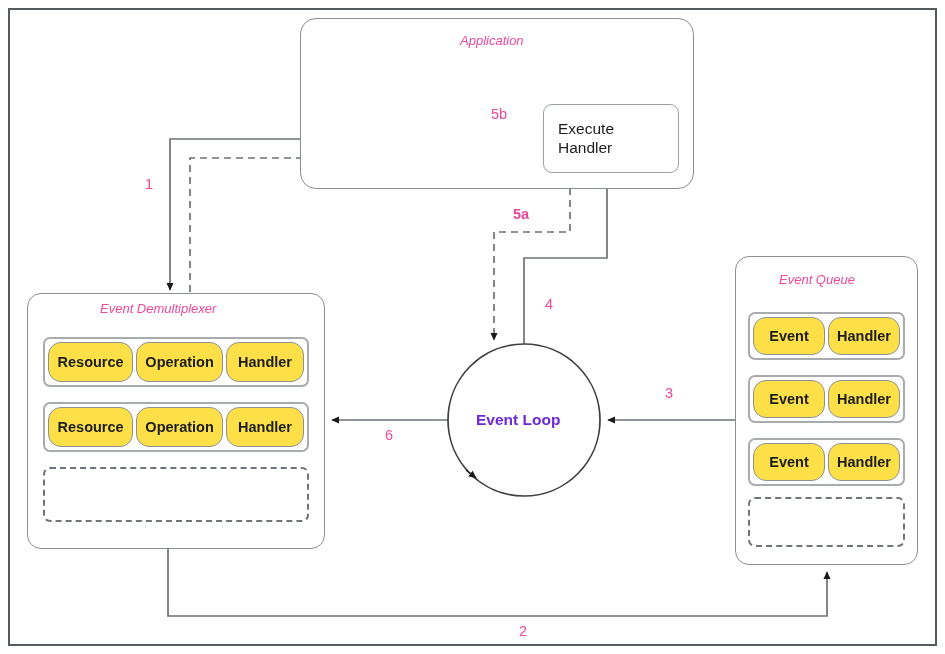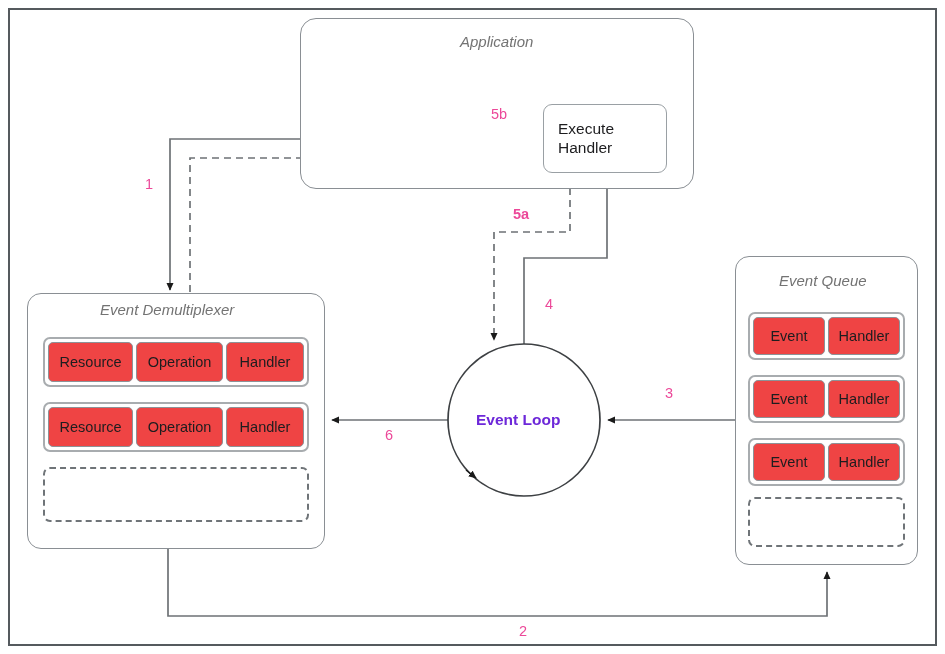--- a/index.html
+++ b/index.html
@@ -24,33 +24,33 @@
   .sub-box{
     position:absolute;box-sizing:border-box;background:#fff;
     border:1.6px solid #9aa0a4;border-radius:9px;
     display:flex;align-items:center;justify-content:flex-start;
   }
   .sub-label{
     font-size:15.5px;color:#1d1d1f;line-height:1.18;
     padding-left:14px;white-space:pre-line;
   }
   .title-italic{
-    position:absolute;font-style:italic;font-size:15px;color:#737373;
+    position:absolute;font-style:italic;font-size:13px;color:#ec4899;
     white-space:nowrap;
   }
 
   .slot{
     position:absolute;box-sizing:border-box;
     background:#ffffff;border:2.5px solid #a8acaf;border-radius:7px;
     display:flex;align-items:stretch;padding:3px;gap:3px;
   }
   .cell{
-    box-sizing:border-box;background:#ef4444;border:1.5px solid #8d9297;
-    border-radius:5px;display:flex;align-items:center;justify-content:center;
-    font-size:14.5px;color:#1d1d1f;
+    box-sizing:border-box;background:#fde047;border:1.5px solid #8d9297;
+    border-radius:13px;display:flex;align-items:center;justify-content:center;
+    font-size:14.5px;color:#1d1d1f;font-weight:bold;
   }
   .slot-empty{
     position:absolute;box-sizing:border-box;background:#fff;
     border:2px dashed #6f7478;border-radius:7px;
   }
   .edge-label{
     position:absolute;font-size:14.5px;color:#ec4899;white-space:nowrap;
   }
   .loop-label{
     position:absolute;font-size:15.5px;font-weight:bold;color:#6d28d9;
@@ -107,21 +107,21 @@
       <circle cx="436" cy="34" r="8.5"></circle>
       <path d="M424,58 a12.4,13 0 0 1 24,0 z"></path>
     </g>
   </svg>
 
   <div class="node-box app-box" style="left:300px;top:18px;width:394px;height:171px;"></div>
 
   <div class="title-italic" style="left:460px;top:33px;">Application</div>
 
 
-  <div class="sub-box" style="left:543px;top:104px;width:124px;height:69px;">
+  <div class="sub-box" style="left:543px;top:104px;width:136px;height:69px;">
     <div class="sub-label">Execute
 Handler</div>
   </div>
 
   <div class="node-box" style="left:27px;top:293px;width:298px;height:256px;"></div>
 
   <div class="title-italic" style="left:90px;top:301px;margin-left:10px;">Event Demultiplexer</div>
 
   <div class="slot" style="left:43px;top:337px;width:266px;height:50px;">
     <div class="cell" style="flex:1.04;">Resource</div>

